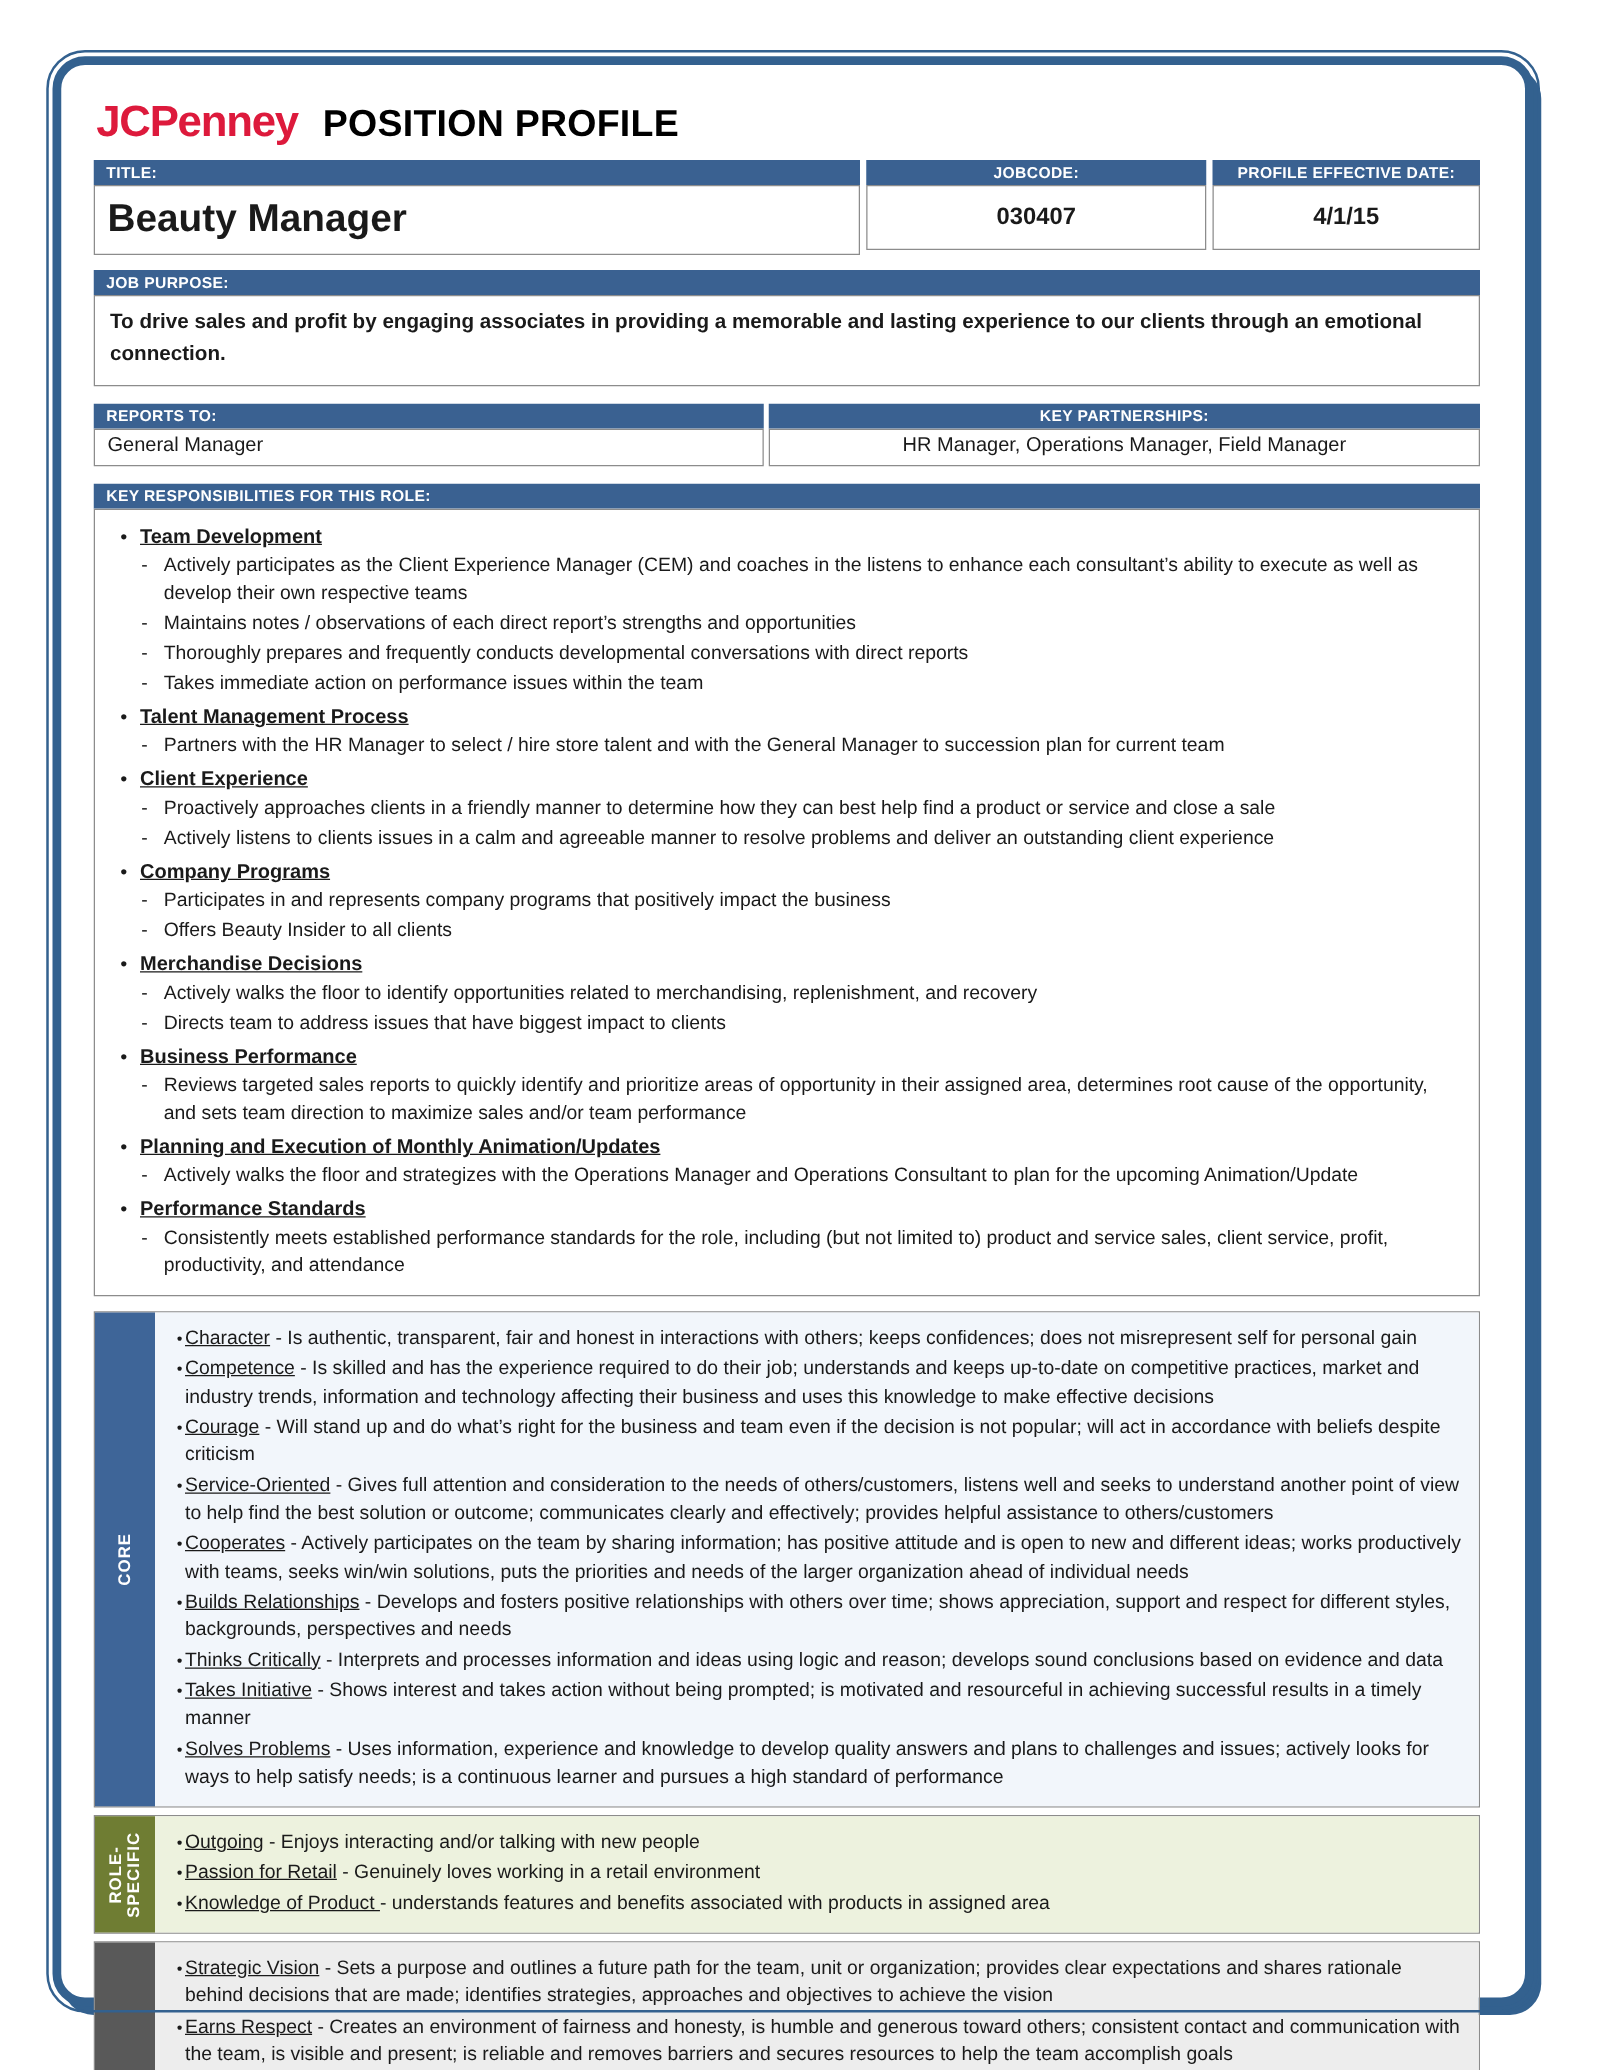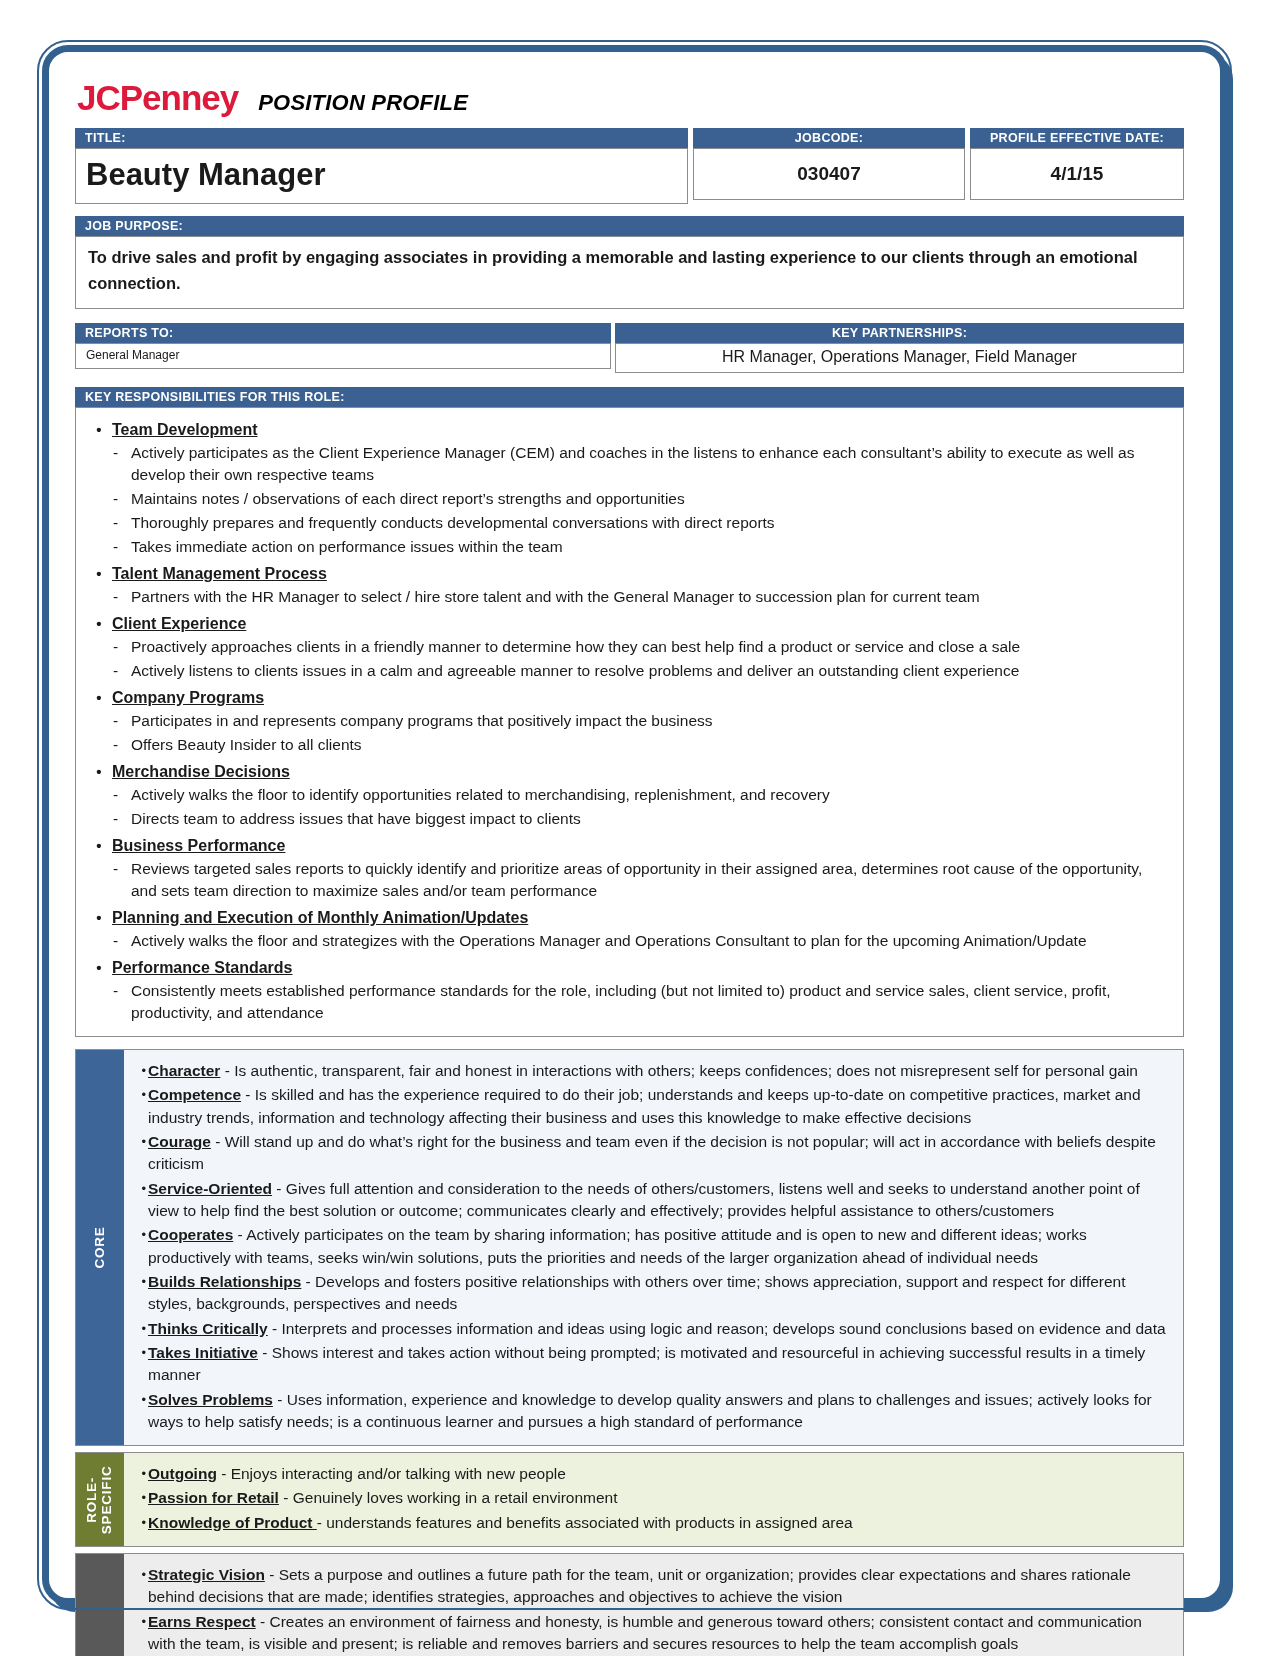--- a/index.html
+++ b/index.html
@@ -27,22 +27,22 @@
     display: flex;
     flex-direction: column;
   }
   
   .logo-row { display: flex; align-items: baseline; margin: 4px 0 10px 2px; }
   .jcp-logo {
     font-size: 35px; font-weight: 600; letter-spacing: -1px;
     color: #DD1A3C;
   }
   .doc-type {
-    font-size: 22px; font-weight: 800; color: #000;
-    margin-left: 20px; letter-spacing: 0.2px; font-style: italic;
+    font-size: 30px; font-weight: 800; color: #000;
+    margin-left: 20px; letter-spacing: 0.2px;
   }
   
   .band {
     background: #3A6191; color: #fff;
     font-size: 12.5px; font-weight: 700;
     padding: 3px 10px 3px 10px;
     letter-spacing: 0.3px;
   }
   .cellbox { border: 1px solid #8C8C8C; background: #fff; }
   
@@ -63,21 +63,21 @@
   .purpose-box {
     font-size: 16.5px; font-weight: 700; line-height: 1.55;
     padding: 8px 12px 12px 12px; margin-bottom: 14px;
   }
   .section { margin-bottom: 0; }
   
   .reports-table { display: flex; gap: 4px; margin-bottom: 14px; }
   .col-reports { width: 536px; }
   .col-partners { flex: 1 1 auto; }
   .band-center { text-align: center; }
-  .reports-value { font-size: 12px; padding: 4px 0 6px 10px; }
+  .reports-value { font-size: 16px; padding: 4px 0 6px 10px; }
   .partners-value { font-size: 16px; text-align: center; padding: 4px 10px 6px 10px; }
   
   .resp-box { padding: 6px 14px 10px 10px; margin-bottom: 12px; }
   .resp-heading { margin-top: 7px; margin-bottom: 3px; display: flex; }
   .resp-heading .bullet { width: 26px; text-align: center; font-size: 15px; font-weight: 700; }
   .resp-title {
     font-size: 16px; font-weight: 800; text-decoration: underline;
   }
   .detail { display: flex; font-size: 15.5px; line-height: 1.42; margin: 1px 0 2px 0; }
   .detail .dash { width: 18px; margin-left: 27px; flex: 0 0 auto; }
@@ -93,21 +93,21 @@
   .vlabel {
     transform: rotate(-90deg);
     color: #fff; font-weight: 800; font-size: 13.5px;
     letter-spacing: 0.8px; white-space: pre-line;
     text-align: center; line-height: 1.1;
   }
   .group-content { flex: 1 1 auto; padding: 8px 14px 10px 8px; }
   .comp-item { display: flex; font-size: 15.5px; line-height: 1.44; margin: 2px 0; }
   .comp-item .cbullet { width: 16px; text-align: right; padding-right: 2px; flex: 0 0 auto; font-size: 13px; padding-top: 2px; }
   .comp-text { flex: 1 1 auto; }
-  .comp-term { font-weight: 700; text-decoration: underline; }
+  .comp-term { font-weight: 400; text-decoration: underline; }
 </style>
 </head>
 <body>
 
 <div class="frame">
 
   <div class="logo-row">
     <span class="jcp-logo">JCPenney</span>
     <span class="doc-type">POSITION PROFILE</span>
   </div>

